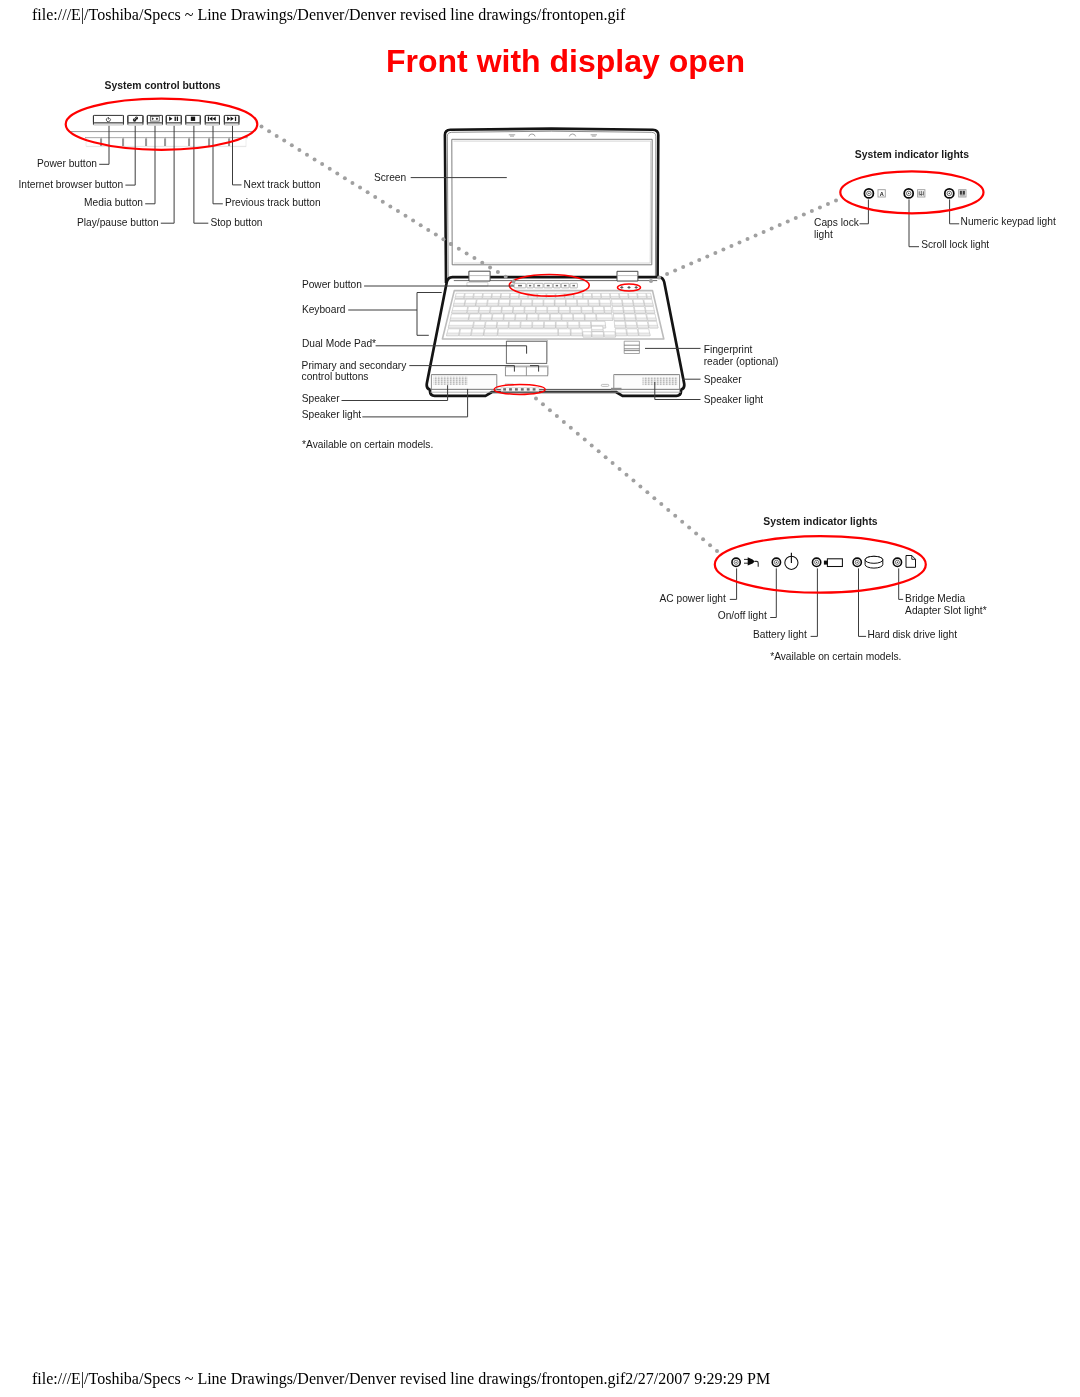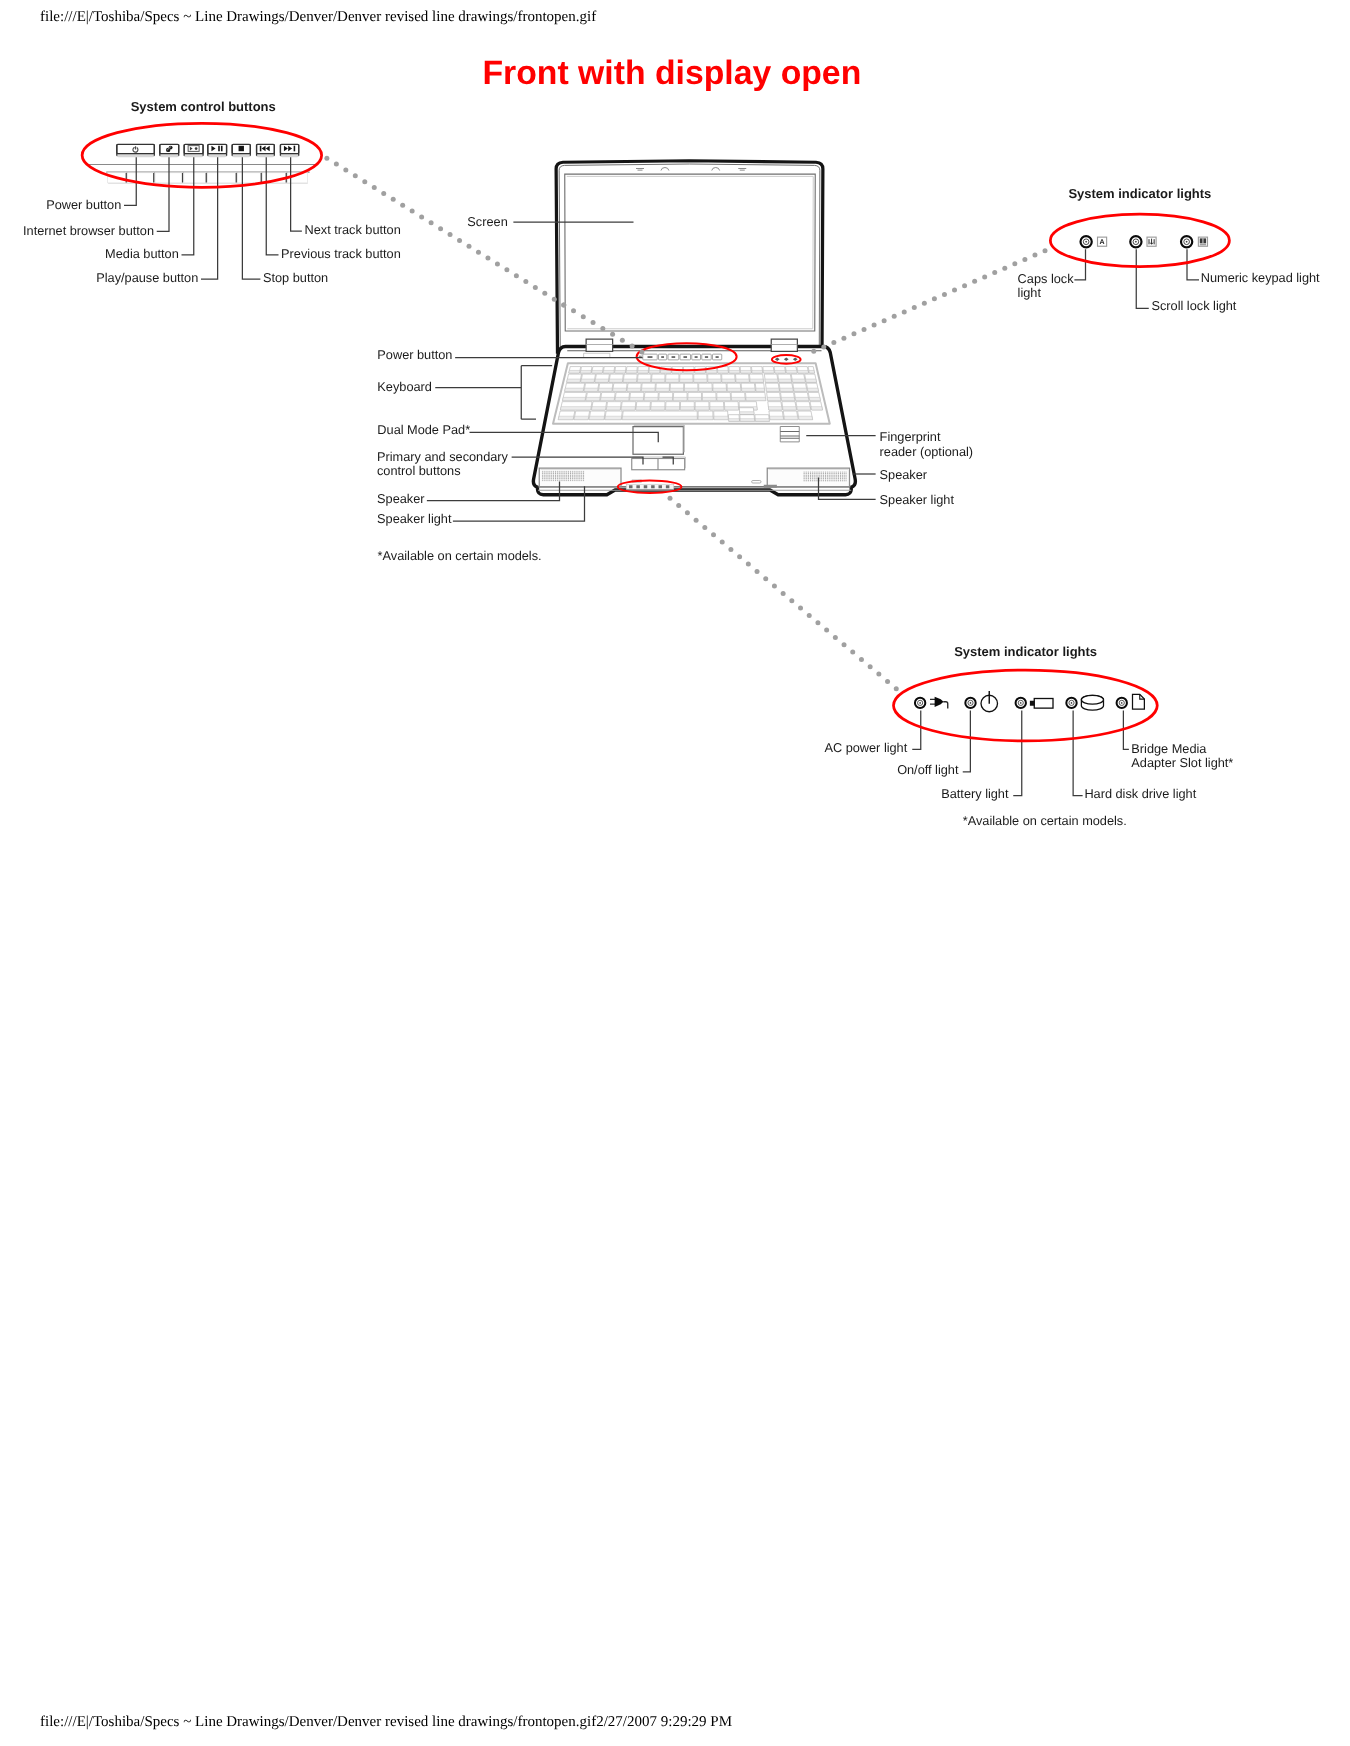--- a/index.html
+++ b/index.html
@@ -1,21 +1,21 @@
 <!DOCTYPE html>
 <html><head>
 <meta charset="utf-8">
 <style>
   html,body{margin:0;padding:0;background:#ffffff;}
   body{width:1080px;height:1397px;position:relative;overflow:hidden;}
-  .url-text{position:absolute;font-family:"Liberation Serif",serif;font-size:12px;color:#000;white-space:nowrap;}
+  .url-text{position:absolute;font-family:"Liberation Serif",serif;font-size:16px;color:#000;white-space:nowrap;}
   #doc-header{left:32px;top:5.5px;}
   #doc-footer{left:32px;top:1369.5px;}
   #doc-title{position:absolute;left:386px;top:42.5px;text-align:left;
-             font-family:"Liberation Sans",sans-serif;font-size:27px;font-weight:bold;color:#ff0000;white-space:nowrap;}
+             font-family:"Liberation Sans",sans-serif;font-size:32px;font-weight:bold;color:#ff0000;white-space:nowrap;}
   svg text{font-family:"Liberation Sans",sans-serif;}
   #artwork{position:absolute;left:0;top:0;}
 </style>
 </head>
 <body>
 
 <div class="url-text" id="doc-header">file:///E|/Toshiba/Specs ~ Line Drawings/Denver/Denver revised line drawings/frontopen.gif</div>
 <div id="doc-title">Front with display open</div>
 <svg id="artwork" width="1080" height="1397" viewBox="0 0 1080 1397">
     <defs>

